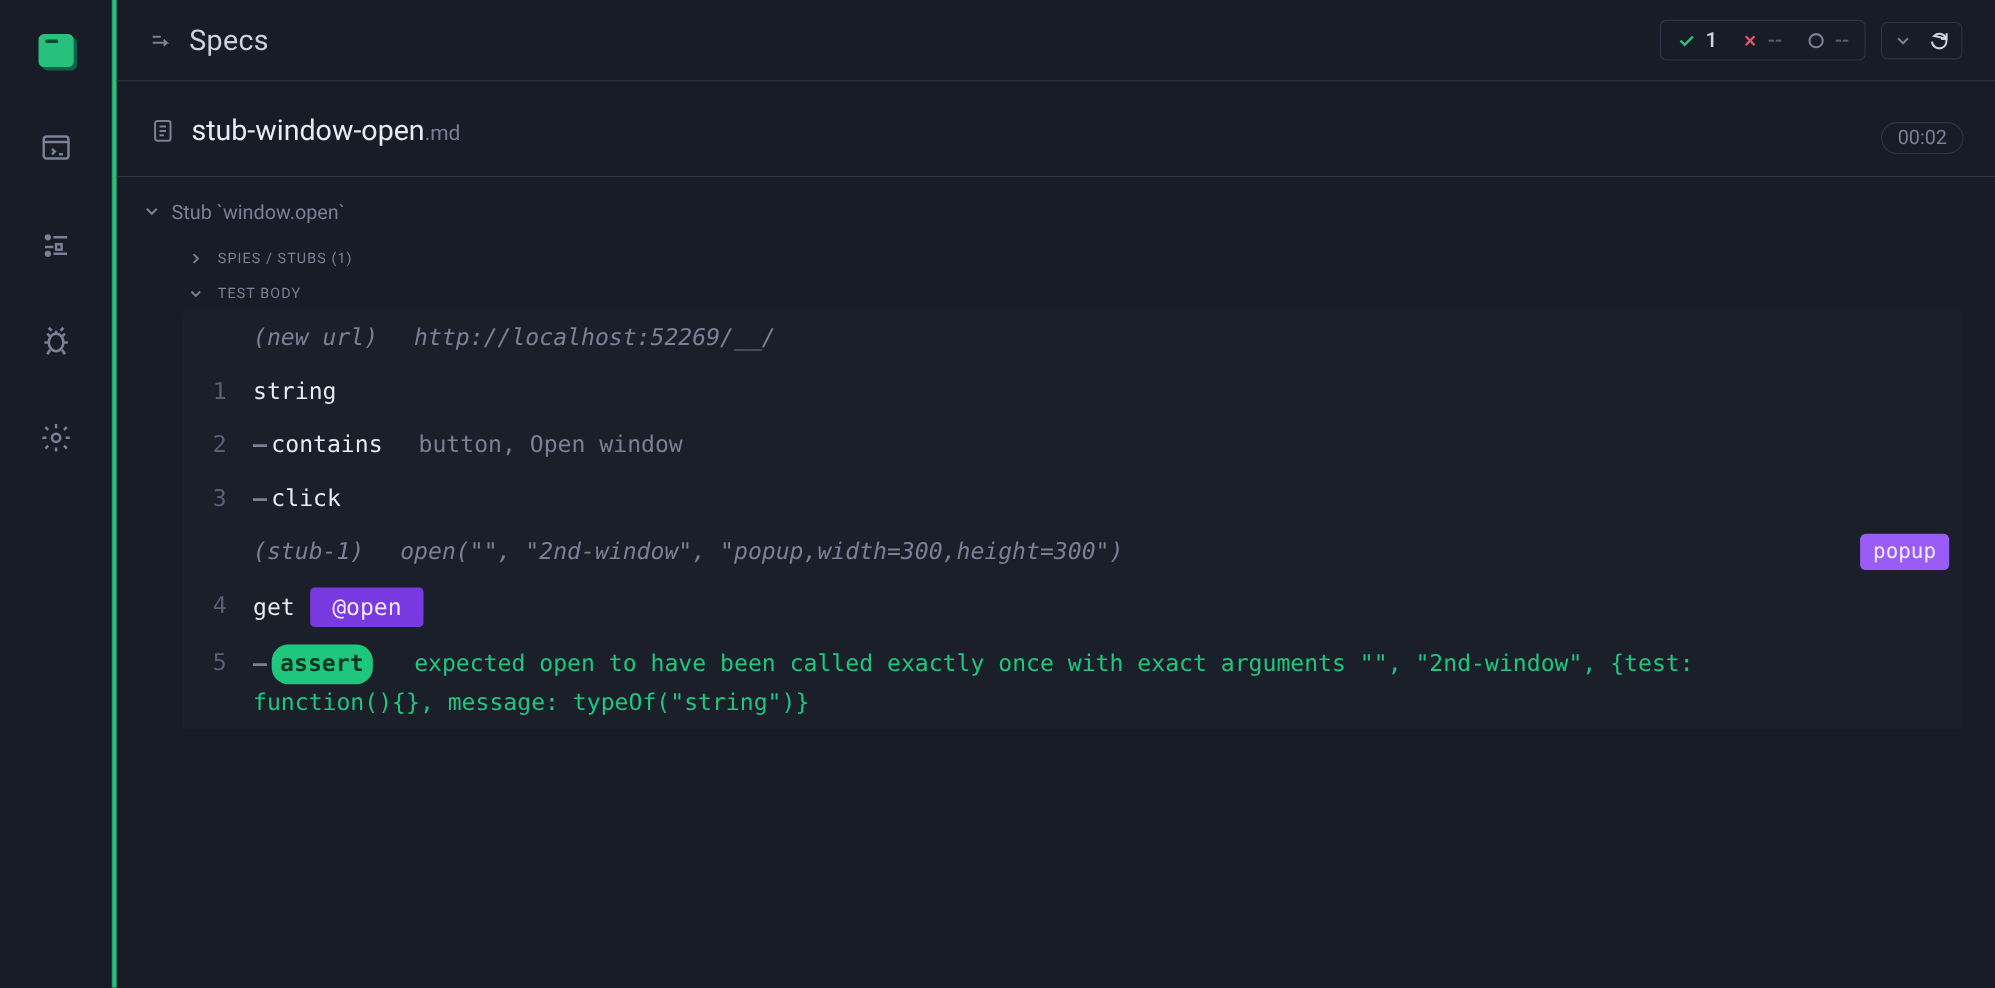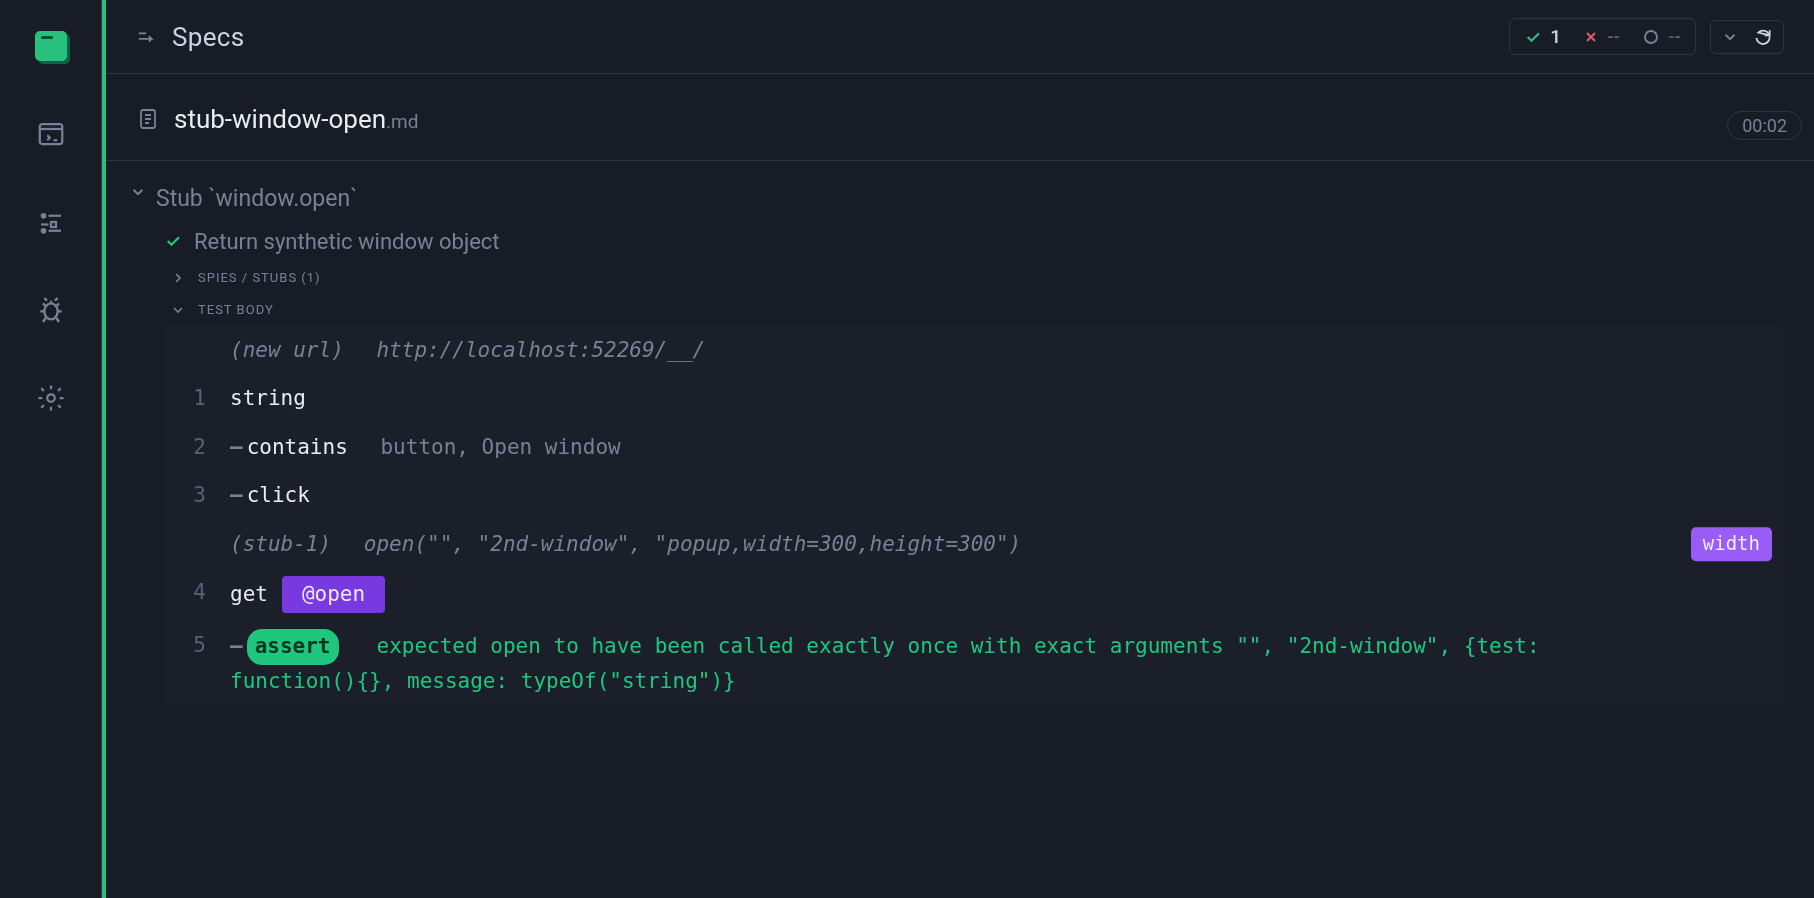--- a/index.html
+++ b/index.html
@@ -96,21 +96,21 @@
   border: 1px solid var(--border);
   border-radius: 6px;
   padding: 6px 10px;
   display:flex; align-items:center; gap:14px;
   color: var(--text-dim);
 }
 
 
 .file-row {
   display:flex; align-items:center;
-  padding: 24px 12px 20px 30px;
+  padding: 24px 29px 20px 30px;
   gap: 14px;
   border-bottom: 1px solid var(--border);
 }
 .file-icon { color: var(--text-dim); display:flex; }
 .file-name { font-size: 26px; color: #e8ebf3; }
 .file-ext { color: var(--text-dim); }
 .file-spacer { flex:1; }
 .time-pill {
   border: 1px solid var(--border);
   border-radius: 999px;
@@ -131,21 +131,21 @@
   font-size: 22px;
 }
 .chev {
   width: 20px; display:flex; align-items:center; justify-content:center;
   color: var(--text-dim);
   margin-right: 8px; margin-top: 6px;
   flex-shrink:0;
 }
 .indent-1 { padding-left: 6px; }
 
-.describe-title { color: var(--text-dim); font-size: 23px; }
+.describe-title { color: var(--text-dim); font-size: 18px; }
 .pass-row { display:flex; align-items:center; gap:12px; padding-left: 42px; margin-top:8px; }
 .pass-check { color: var(--green-bright); }
 .pass-text { color: var(--text-dim); font-size: 22px; }
 
 .section-row { display:flex; align-items:center; gap:10px; padding-left: 46px; margin-top: 16px; color: var(--text-dim); cursor:pointer;}
 .section-label { font-size: 13px; letter-spacing: 1px; }
 
 
 .cmdlog {
   margin-top: 8px;
@@ -318,28 +318,20 @@
 
     <div class="row indent-1">
       <span class="chev">
         <svg width="18" height="18" viewBox="0 0 24 24" stroke="currentColor" stroke-width="2.5" fill="none">
             <path d="M6 9l6 6 6-6"></path>
           </svg>
       </span>
       <span class="describe-title">Stub `window.open`</span>
     </div>
 
-    <div class="pass-row">
-      <span class="pass-check">
-        <svg width="18" height="18" viewBox="0 0 24 24" stroke="currentColor" stroke-width="3" fill="none">
-            <path d="M5 12l5 5L20 7"></path>
-          </svg>
-      </span>
-      <span class="pass-text">Return synthetic window object</span>
-    </div>
 
     <div class="section-row">
       <span class="chev" style="margin:0">
         <svg width="16" height="16" viewBox="0 0 24 24" stroke="currentColor" stroke-width="2.5" fill="none">
             <path d="M9 6l6 6-6 6"></path>
           </svg>
       </span>
       <span class="section-label">SPIES / STUBS (1)</span>
     </div>
 
@@ -386,21 +378,21 @@
         </span>
       </div>
 
       <div class="cmd-row">
         <span class="gutter empty">.</span>
         <span class="cmd-content">
           <span class="italic-dim">(stub-1)</span>
           <span>&nbsp;</span>
           <span class="italic-dim">open("", "2nd-window", "popup,width=300,height=300")</span>
         </span>
-        <span class="side-badge">width</span>
+        <span class="side-badge">popup</span>
       </div>
 
       <div class="cmd-row">
         <span class="gutter">4</span>
         <span class="cmd-content">
           <span class="command-name">get</span>
           <span class="alias-pill">@open</span>
         </span>
       </div>
 

